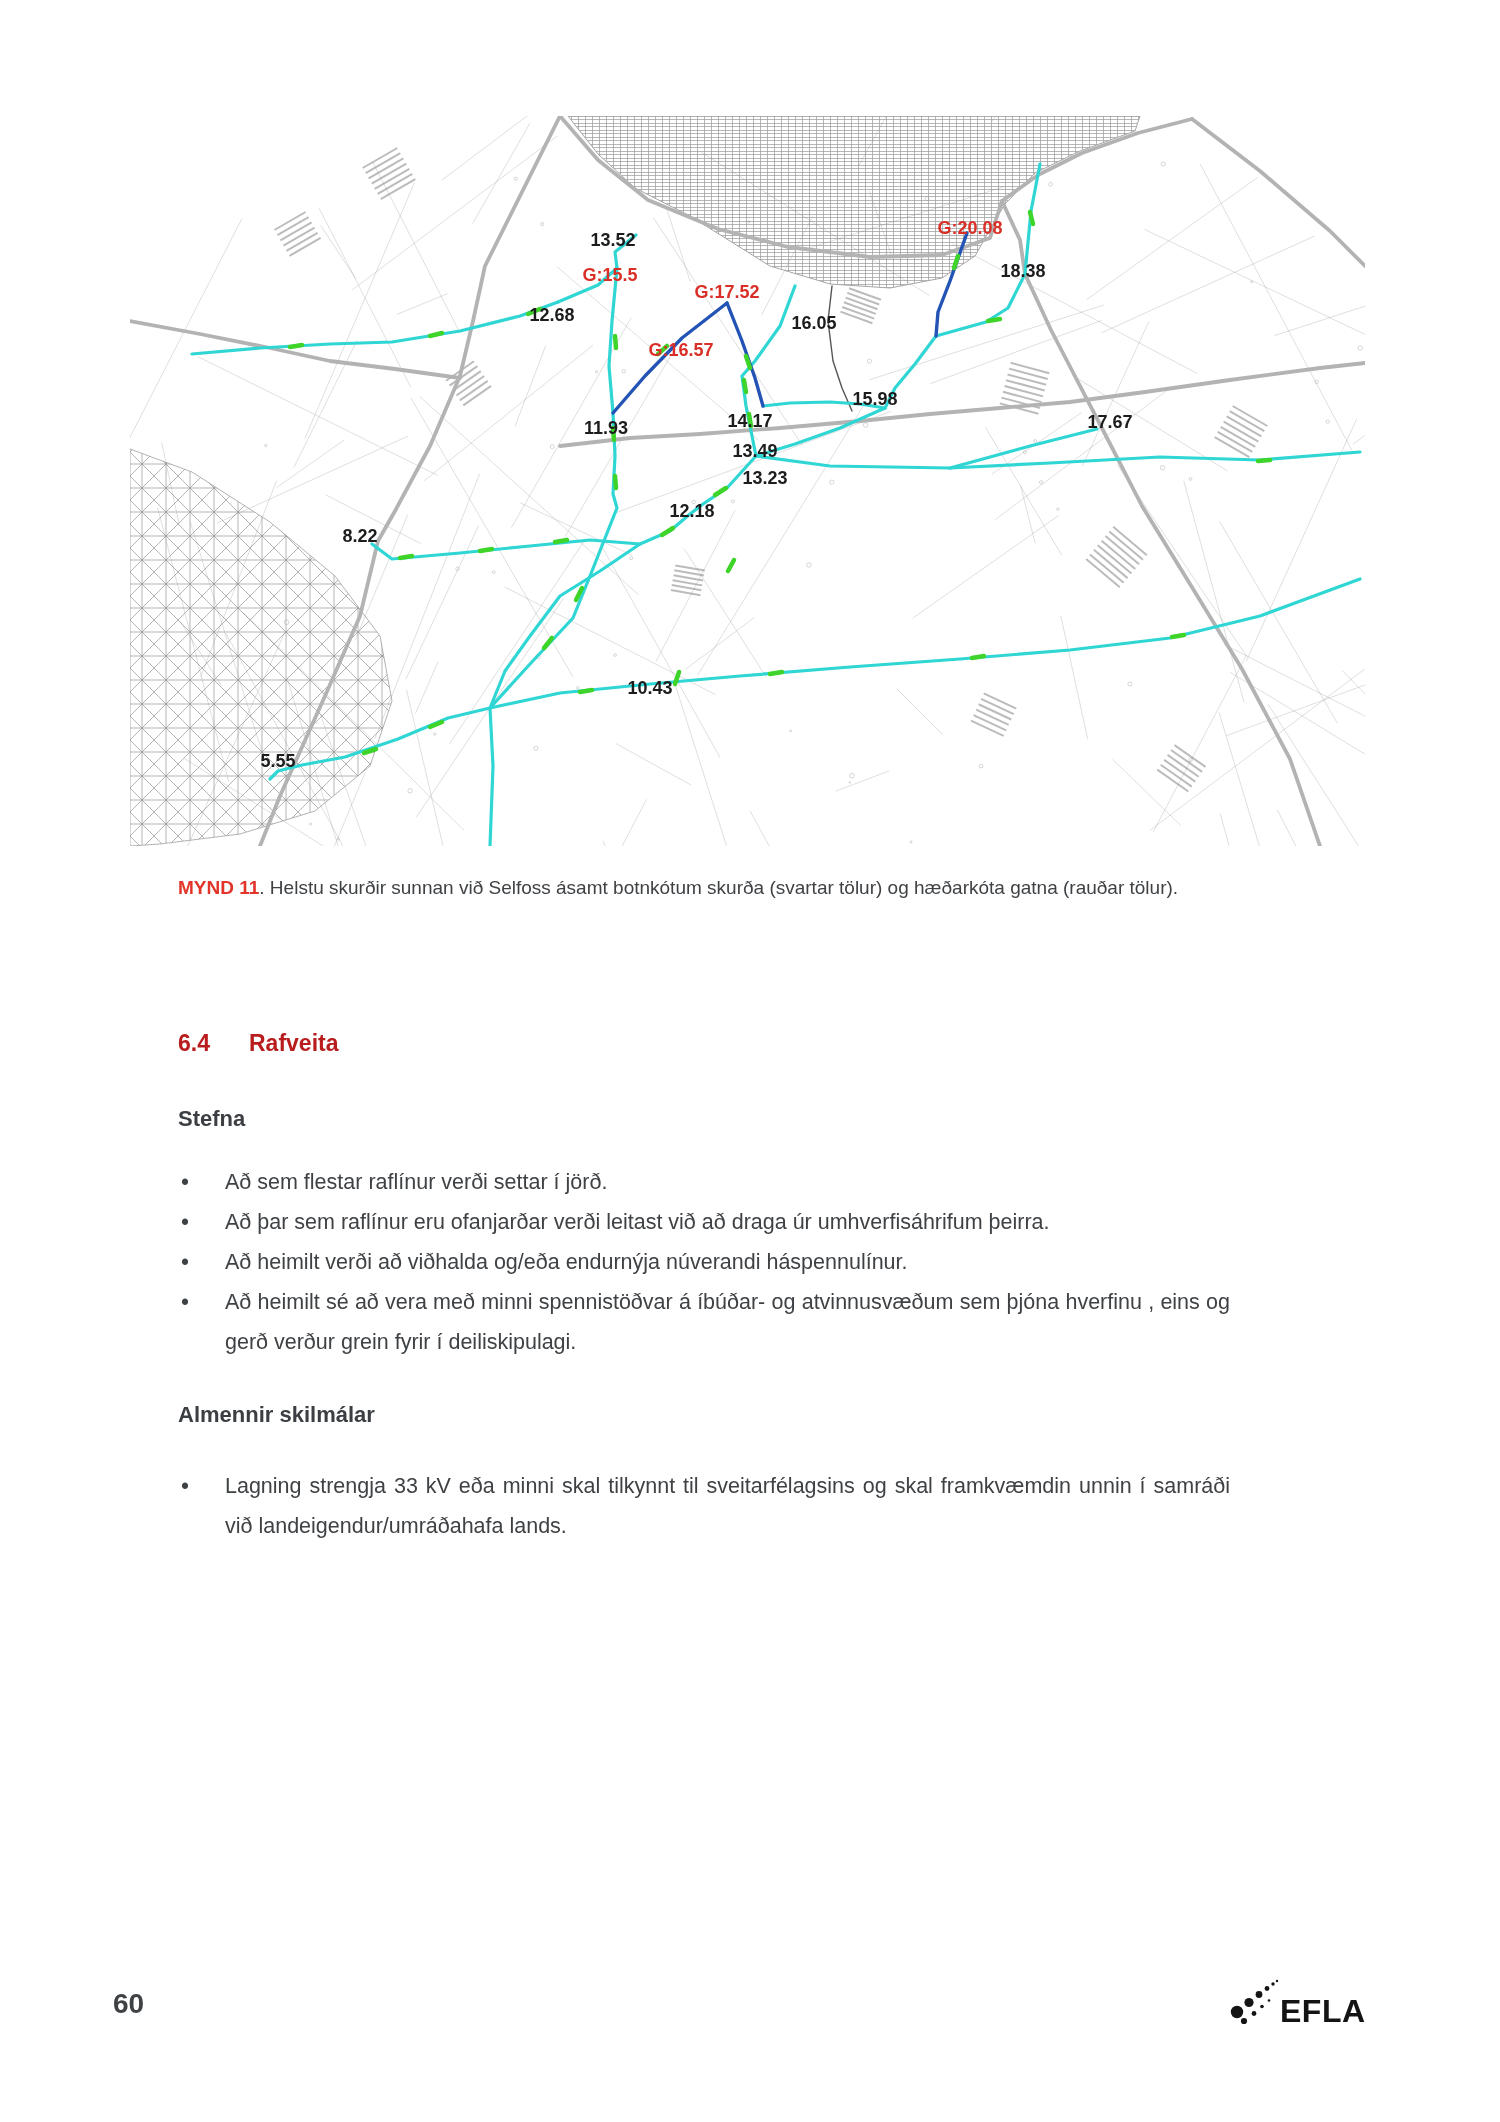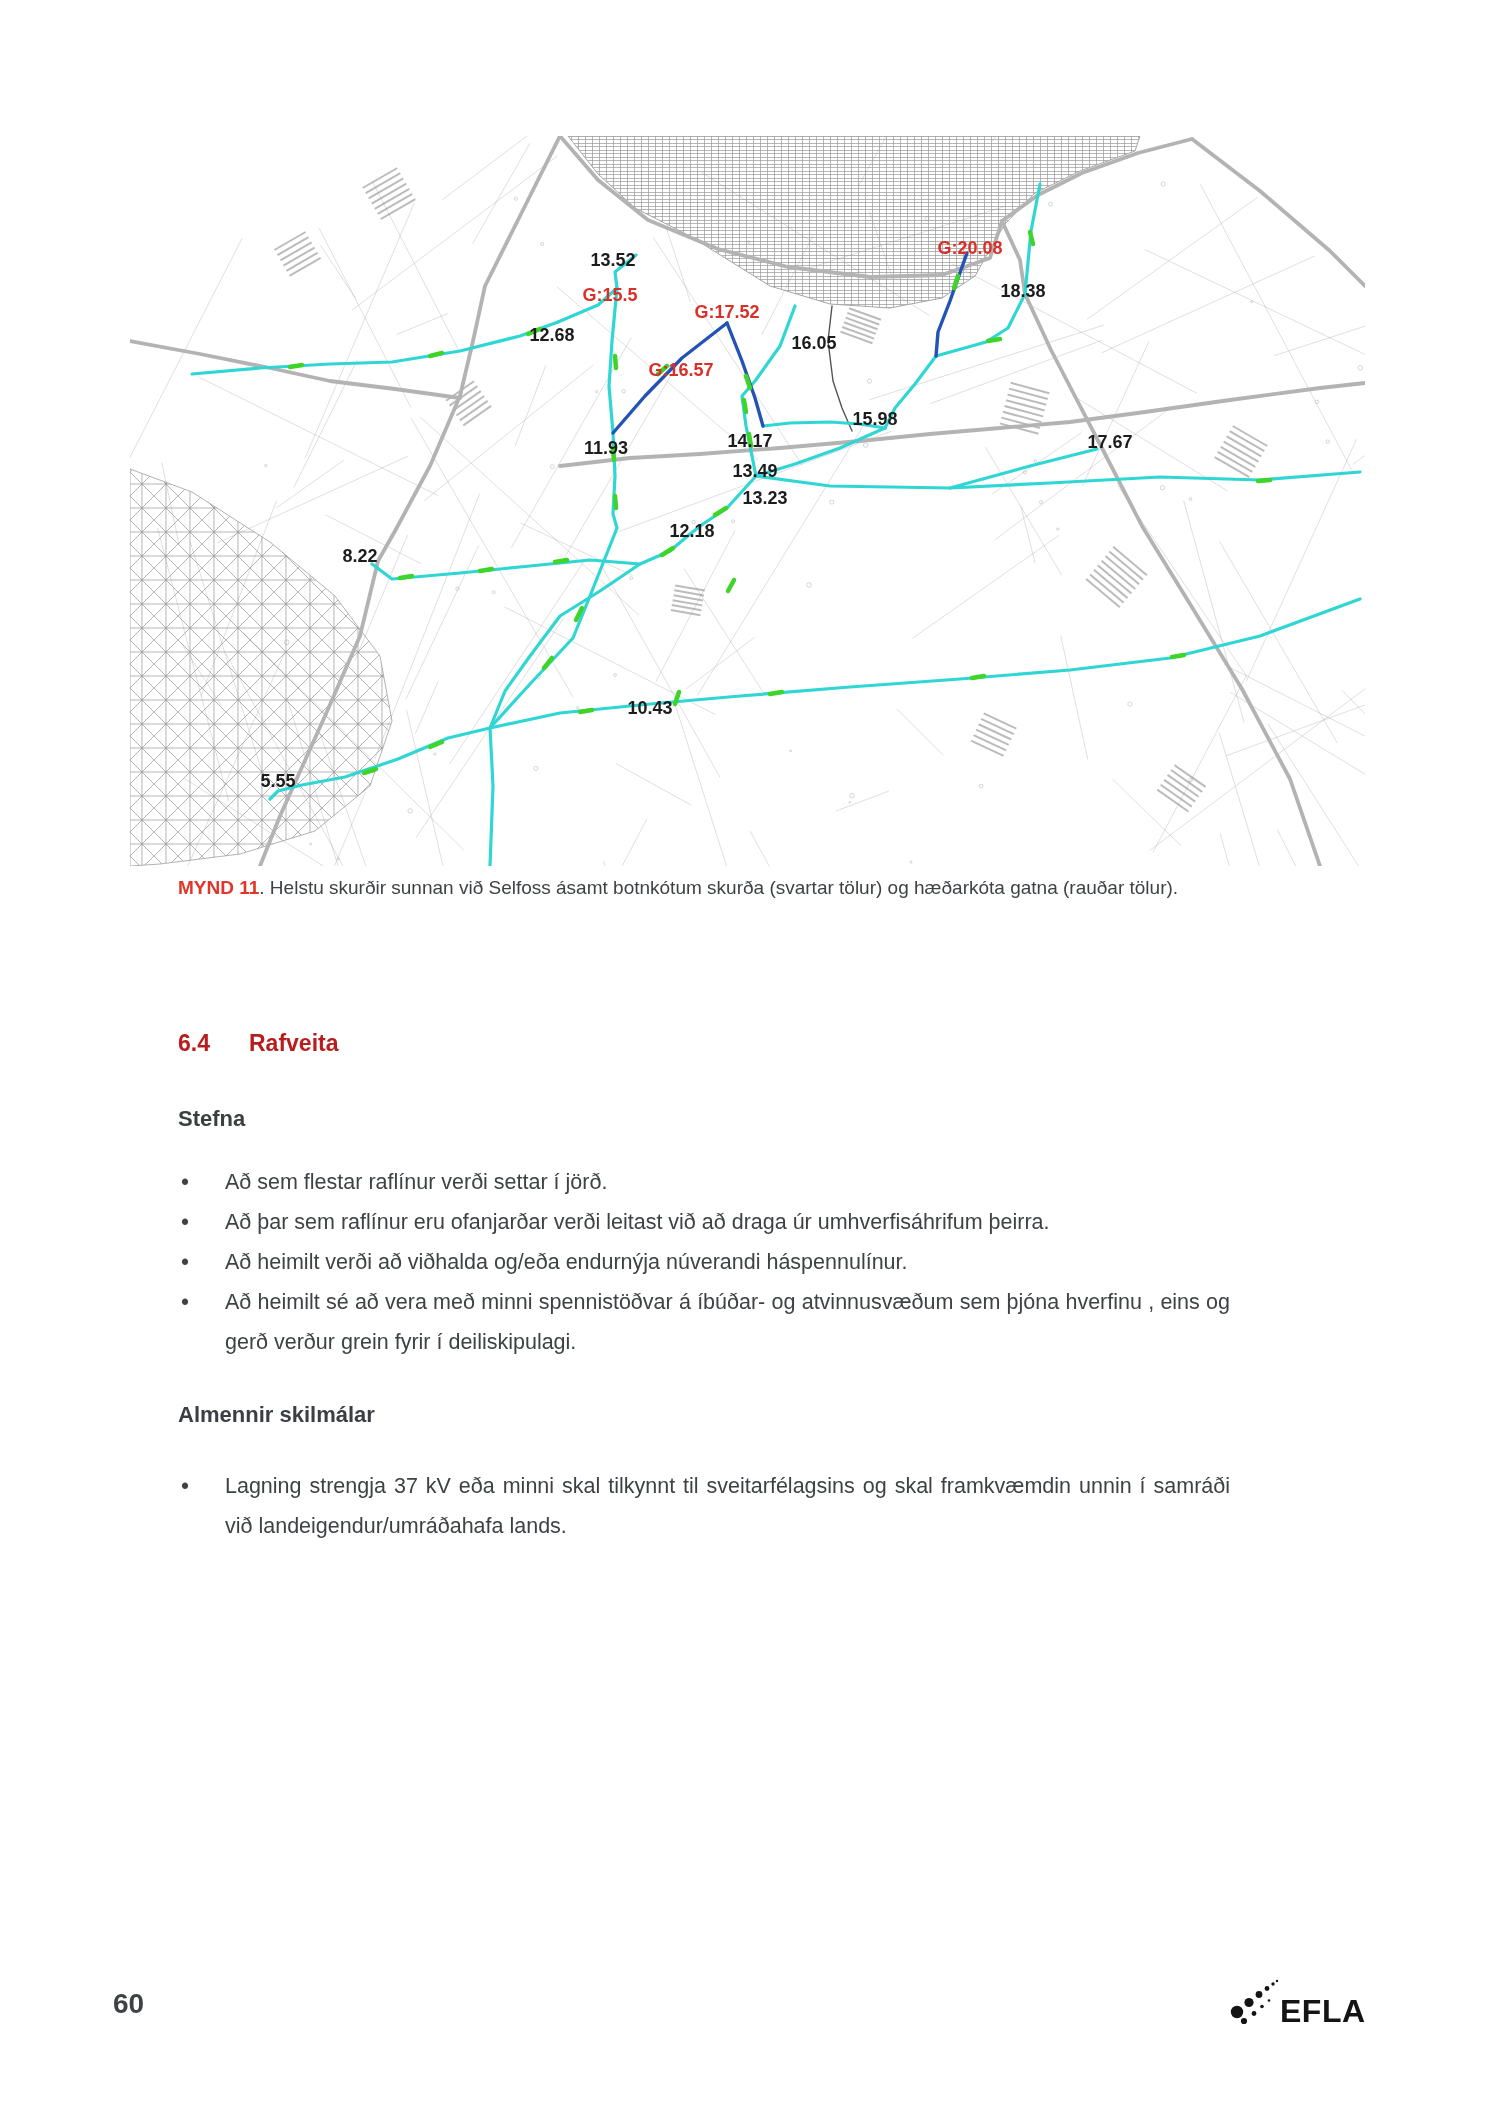--- a/index.html
+++ b/index.html
@@ -1,20 +1,20 @@
 <!DOCTYPE html>
 <html><head>
 <meta charset="utf-8">
 <style>
   html,body{margin:0;padding:0;background:#ffffff;}
   body{width:1500px;height:2122px;position:relative;font-family:"Liberation Sans",sans-serif;color:#3f4245;}
   .abs{position:absolute;}
 
   
-  .map-figure{position:absolute;left:130px;top:136px;width:1235px;height:730px;margin:0;}
+  .map-figure{position:absolute;left:130px;top:116px;width:1235px;height:730px;margin:0;}
   .map-figure svg{width:100%;height:100%;display:block;}
   text.map-lb{font-family:"Liberation Sans",sans-serif;font-weight:bold;font-size:18px;}
 
   
   .caption{position:absolute;left:178px;top:874px;width:1100px;font-size:19px;line-height:28px;margin:0;color:#3f4245;}
   .cap-tag{font-weight:bold;}
 
   
   .h-section{position:absolute;left:178px;top:1030px;margin:0;font-size:23px;font-weight:bold;color:#b91c1c;}
   .h-section .h-num{display:inline-block;width:71px;}
@@ -356,21 +356,21 @@
   <ul class="bullets" style="top:1162px;">
     <li>Að sem flestar raflínur verði settar í jörð.</li>
     <li>Að þar sem raflínur eru ofanjarðar verði leitast við að draga úr umhverfisáhrifum þeirra.</li>
     <li>Að heimilt verði að viðhalda og/eða endurnýja núverandi háspennulínur.</li>
     <li>Að heimilt sé að vera með minni spennistöðvar á íbúðar- og atvinnusvæðum sem þjóna hverfinu , eins og gerð verður grein fyrir í deiliskipulagi.</li>
   </ul>
 
   <h3 class="h-sub" style="top:1402px;">Almennir skilmálar</h3>
 
   <ul class="bullets" style="top:1466px;">
-    <li>Lagning strengja 37 kV eða minni skal tilkynnt til sveitarfélagsins og skal framkvæmdin unnin í samráði við landeigendur/umráðahafa lands.</li>
+    <li>Lagning strengja 33 kV eða minni skal tilkynnt til sveitarfélagsins og skal framkvæmdin unnin í samráði við landeigendur/umráðahafa lands.</li>
   </ul>
 
   <div class="pageno">60</div>
 
   <div class="logo">
     <svg viewBox="0 0 140 52">
       <g fill="#141414">
         <circle cx="9" cy="33" r="6.2"></circle>
         <circle cx="21" cy="23.5" r="4.6"></circle>
         <circle cx="31" cy="15.5" r="3.4"></circle>

